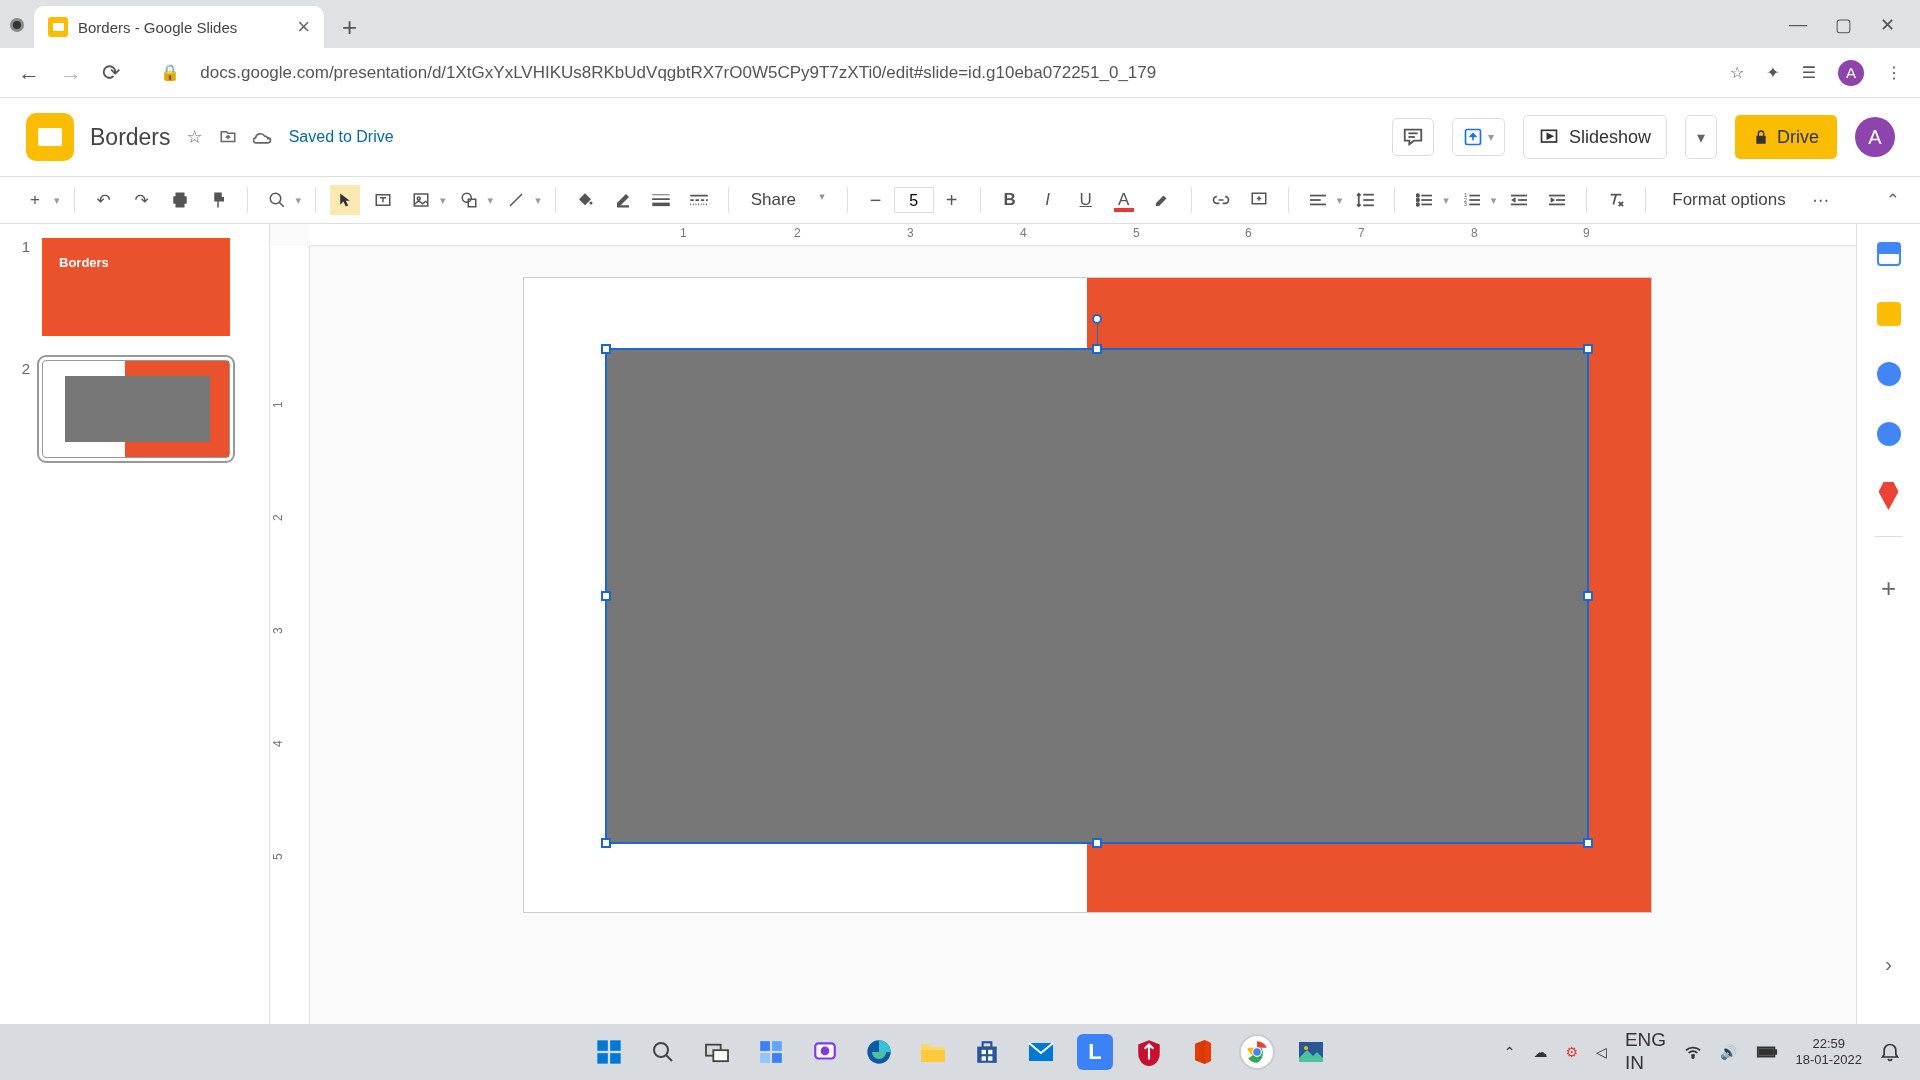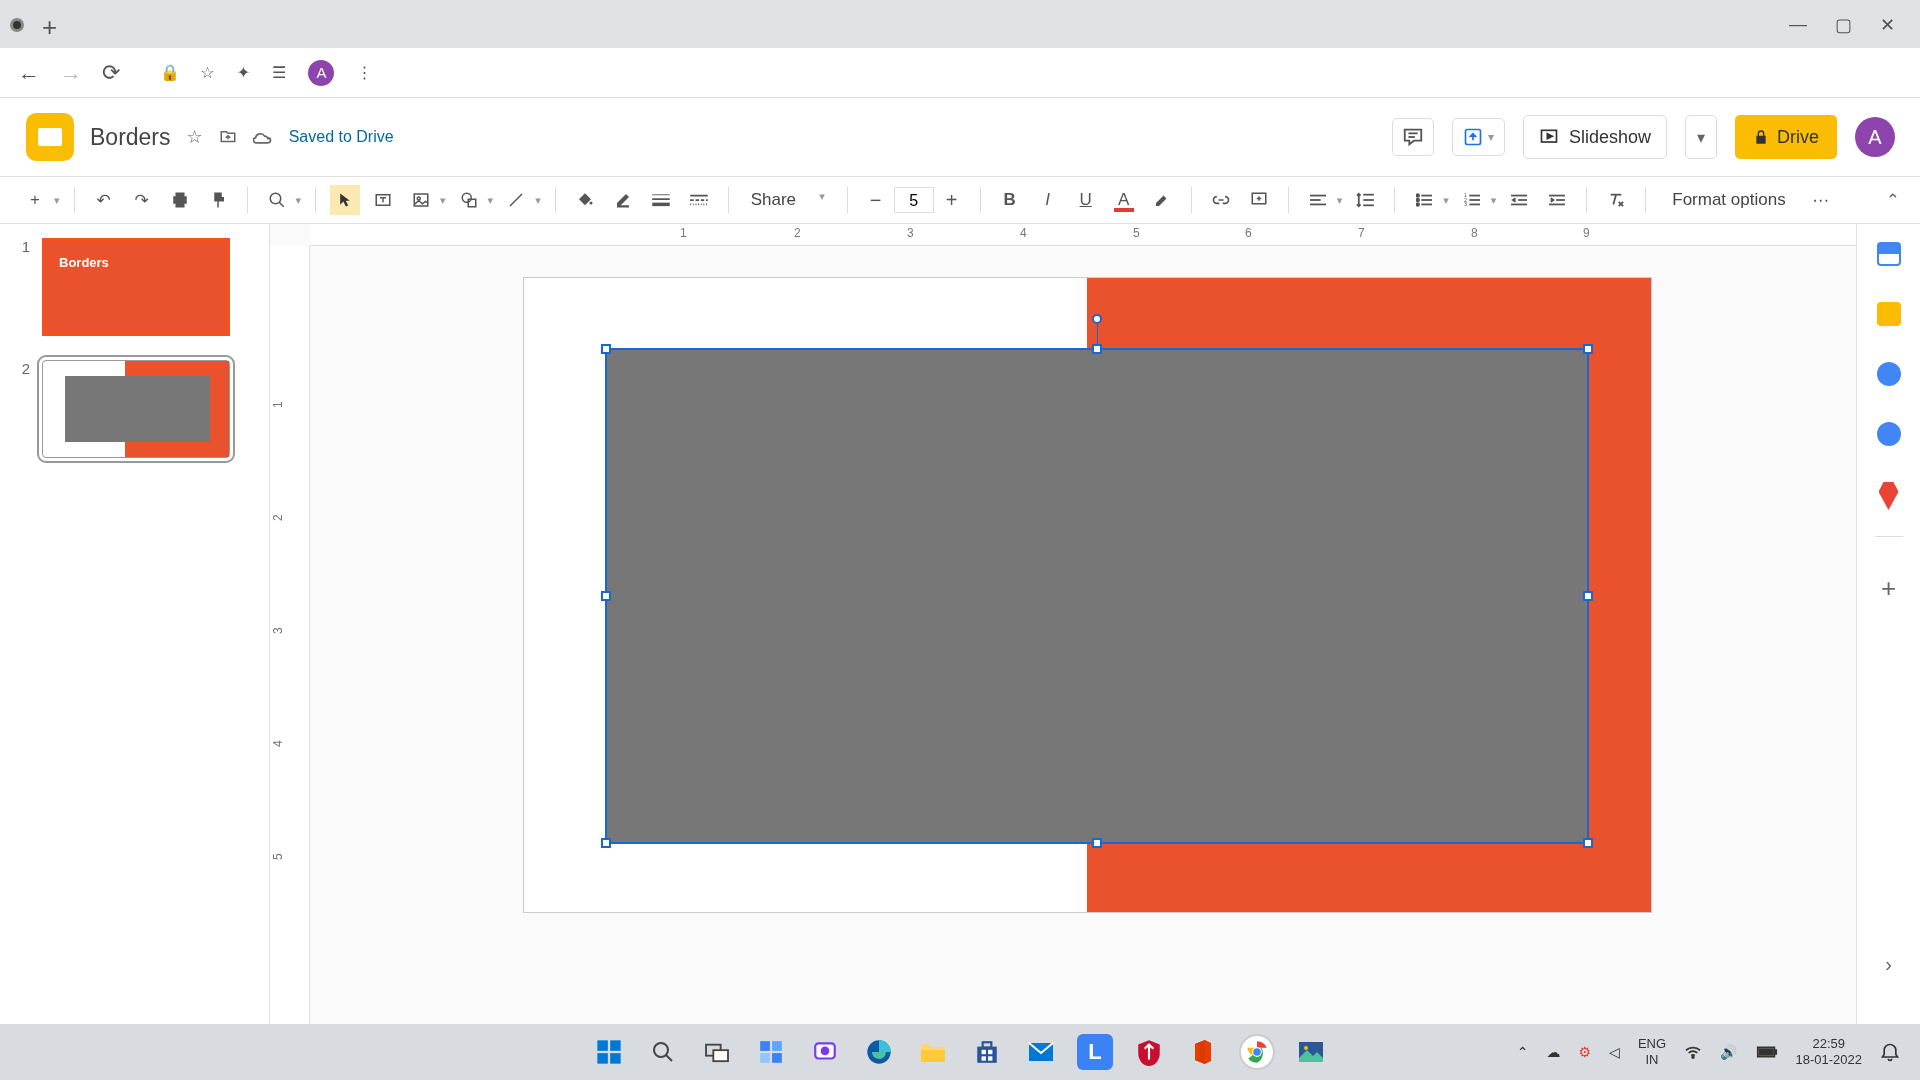--- a/index.html
+++ b/index.html
@@ -113,44 +113,50 @@
 .side-maps { width: 20px; height: 28px; background: #ea4335; clip-path: polygon(50% 100%, 0 35%, 25% 0, 75% 0, 100% 35%); }
 .side-divider { width: 28px; height: 1px; background: #ddd; margin-top: -10px; }
 .side-plus { color: #666; font-size: 26px; }
 .side-expand { margin-top: auto; margin-bottom: 70px; color: #666; font-size: 20px; }
 
 
 .taskbar { position: absolute; bottom: 0; left: 0; right: 0; height: 56px; background: #d8dce0; display: flex; align-items: center; padding: 0 20px; }
 .taskbar-center { position: absolute; left: 50%; transform: translateX(-50%); display: flex; gap: 18px; }
 .task-icon { width: 36px; height: 36px; border-radius: 4px; display: flex; align-items: center; justify-content: center; font-size: 22px; }
 .taskbar-right { margin-left: auto; display: flex; align-items: center; gap: 18px; font-size: 14px; color: #333; }
-.lang-block { display: flex; flex-direction: column; align-items: center; font-size: 13px; line-height: 1.2; }
+.lang-block { display: flex; flex-direction: column; font-size: 19px; line-height: 1.2; }
 .time-block { display: flex; flex-direction: column; align-items: center; font-size: 13px; line-height: 1.2; }
 
 
 svg { display: block; }
 </style>
 </head>
 <body>
 
 <div class="browser-chrome">
   <div class="profile-dot" style="align-self:center;margin-bottom:4px;"></div>
+  <div class="tab">
+    <div class="tab-favicon"></div>
+    <span>Borders - Google Slides</span>
+    <span class="tab-close">×</span>
+  </div>
   <div class="new-tab">+</div>
   <div class="window-controls">
     <span>—</span>
     <span>▢</span>
     <span>✕</span>
   </div>
 </div>
 
 <div class="address-bar">
   <span class="nav-icon">←</span>
   <span class="nav-icon disabled">→</span>
   <span class="nav-icon">⟳</span>
   <span class="url-lock">🔒</span>
+  <span class="url-text">docs.google.com/presentation/d/1XtGxYxLVHIKUs8RKbUdVqgbtRX7rO0W5CPy9T7zXTi0/edit#slide=id.g10eba072251_0_179</span>
   <div class="addr-icons">
     <span>☆</span>
     <span>✦</span>
     <span>☰</span>
     <div class="avatar-small">A</div>
     <span>⋮</span>
   </div>
 </div>
 
 <div class="app-header">

